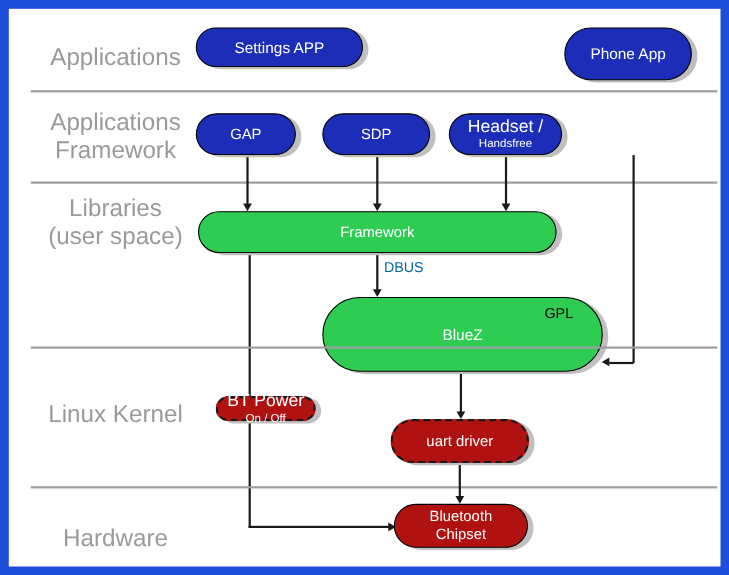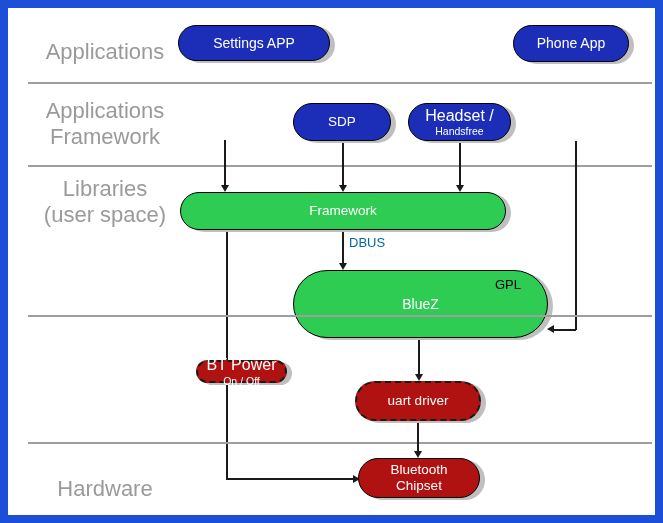--- a/index.html
+++ b/index.html
@@ -59,20 +59,23 @@
     <div>Applications</div>
   </div>
   <div class="llabel" style="top:90px;">
     <div>Applications</div>
     <div>Framework</div>
   </div>
   <div class="llabel" style="top:168px;">
     <div>Libraries</div>
     <div>(user space)</div>
   </div>
+  <div class="llabel" style="top:356px;">
+    <div>Linux Kernel</div>
+  </div>
   <div class="llabel" style="top:468px;">
     <div>Hardware</div>
   </div>
 
   <div class="sep" style="top:74px;"></div>
   <div class="sep" style="top:157px;"></div>
   <div class="sep over" style="top:307px;"></div>
   <div class="sep" style="top:434px;"></div>
 
   <div class="vline" style="left:216px;top:132px;height:46px;"></div>
@@ -98,24 +101,27 @@
 
   <div class="vline" style="left:410px;top:330px;height:37px;"></div>
   <div class="arrow-down" style="left:407px;top:366px;"></div>
 
   <div class="vline" style="left:409px;top:413px;height:31px;"></div>
   <div class="arrow-down" style="left:406px;top:443px;"></div>
 
   <div class="pill blue" style="left:170px;top:17px;width:152px;height:36px;">
     <span class="fs14">Settings APP</span>
   </div>
-  <div class="pill blue" style="left:505px;top:17px;width:116px;height:37px;">
+  <div class="pill blue" style="left:505px;top:17px;width:116px;height:48px;">
     <span class="fs14">Phone App</span>
   </div>
 
+  <div class="pill blue" style="left:170px;top:95px;width:91px;height:38px;">
+    <span class="fs13">GAP</span>
+  </div>
   <div class="pill blue" style="left:285px;top:95px;width:98px;height:38px;">
     <span class="fs13">SDP</span>
   </div>
   <div class="pill blue" style="left:400px;top:95px;width:103px;height:38px;">
     <span class="l1">Headset /</span>
     <span class="l2">Handsfree</span>
   </div>
 
   <div class="pill green" style="left:172px;top:184px;width:326px;height:38px;">
     <span class="fs13">Framework</span>

